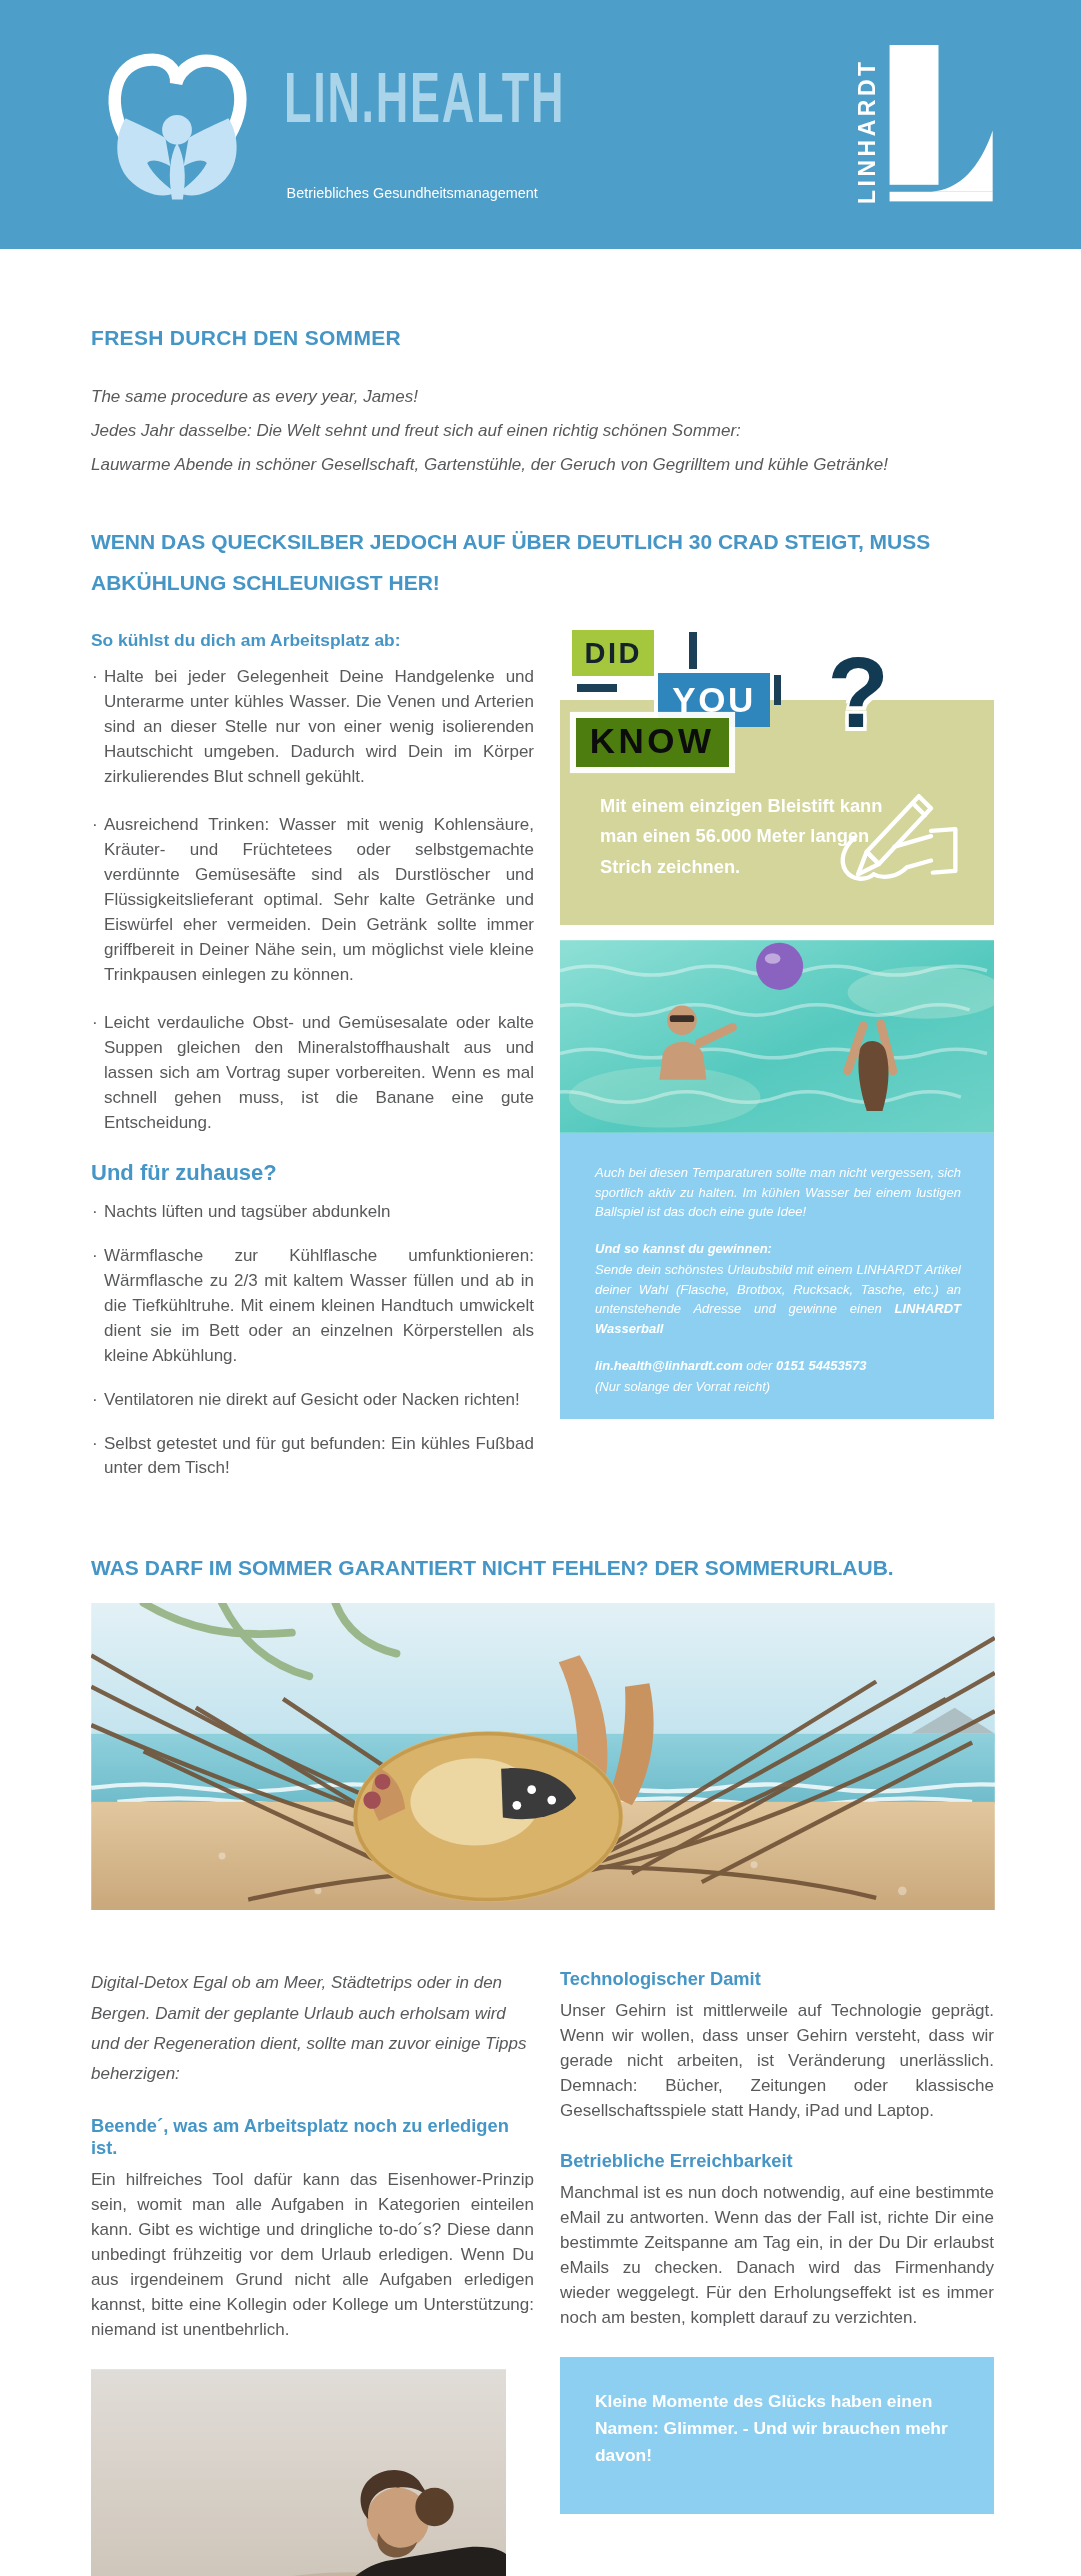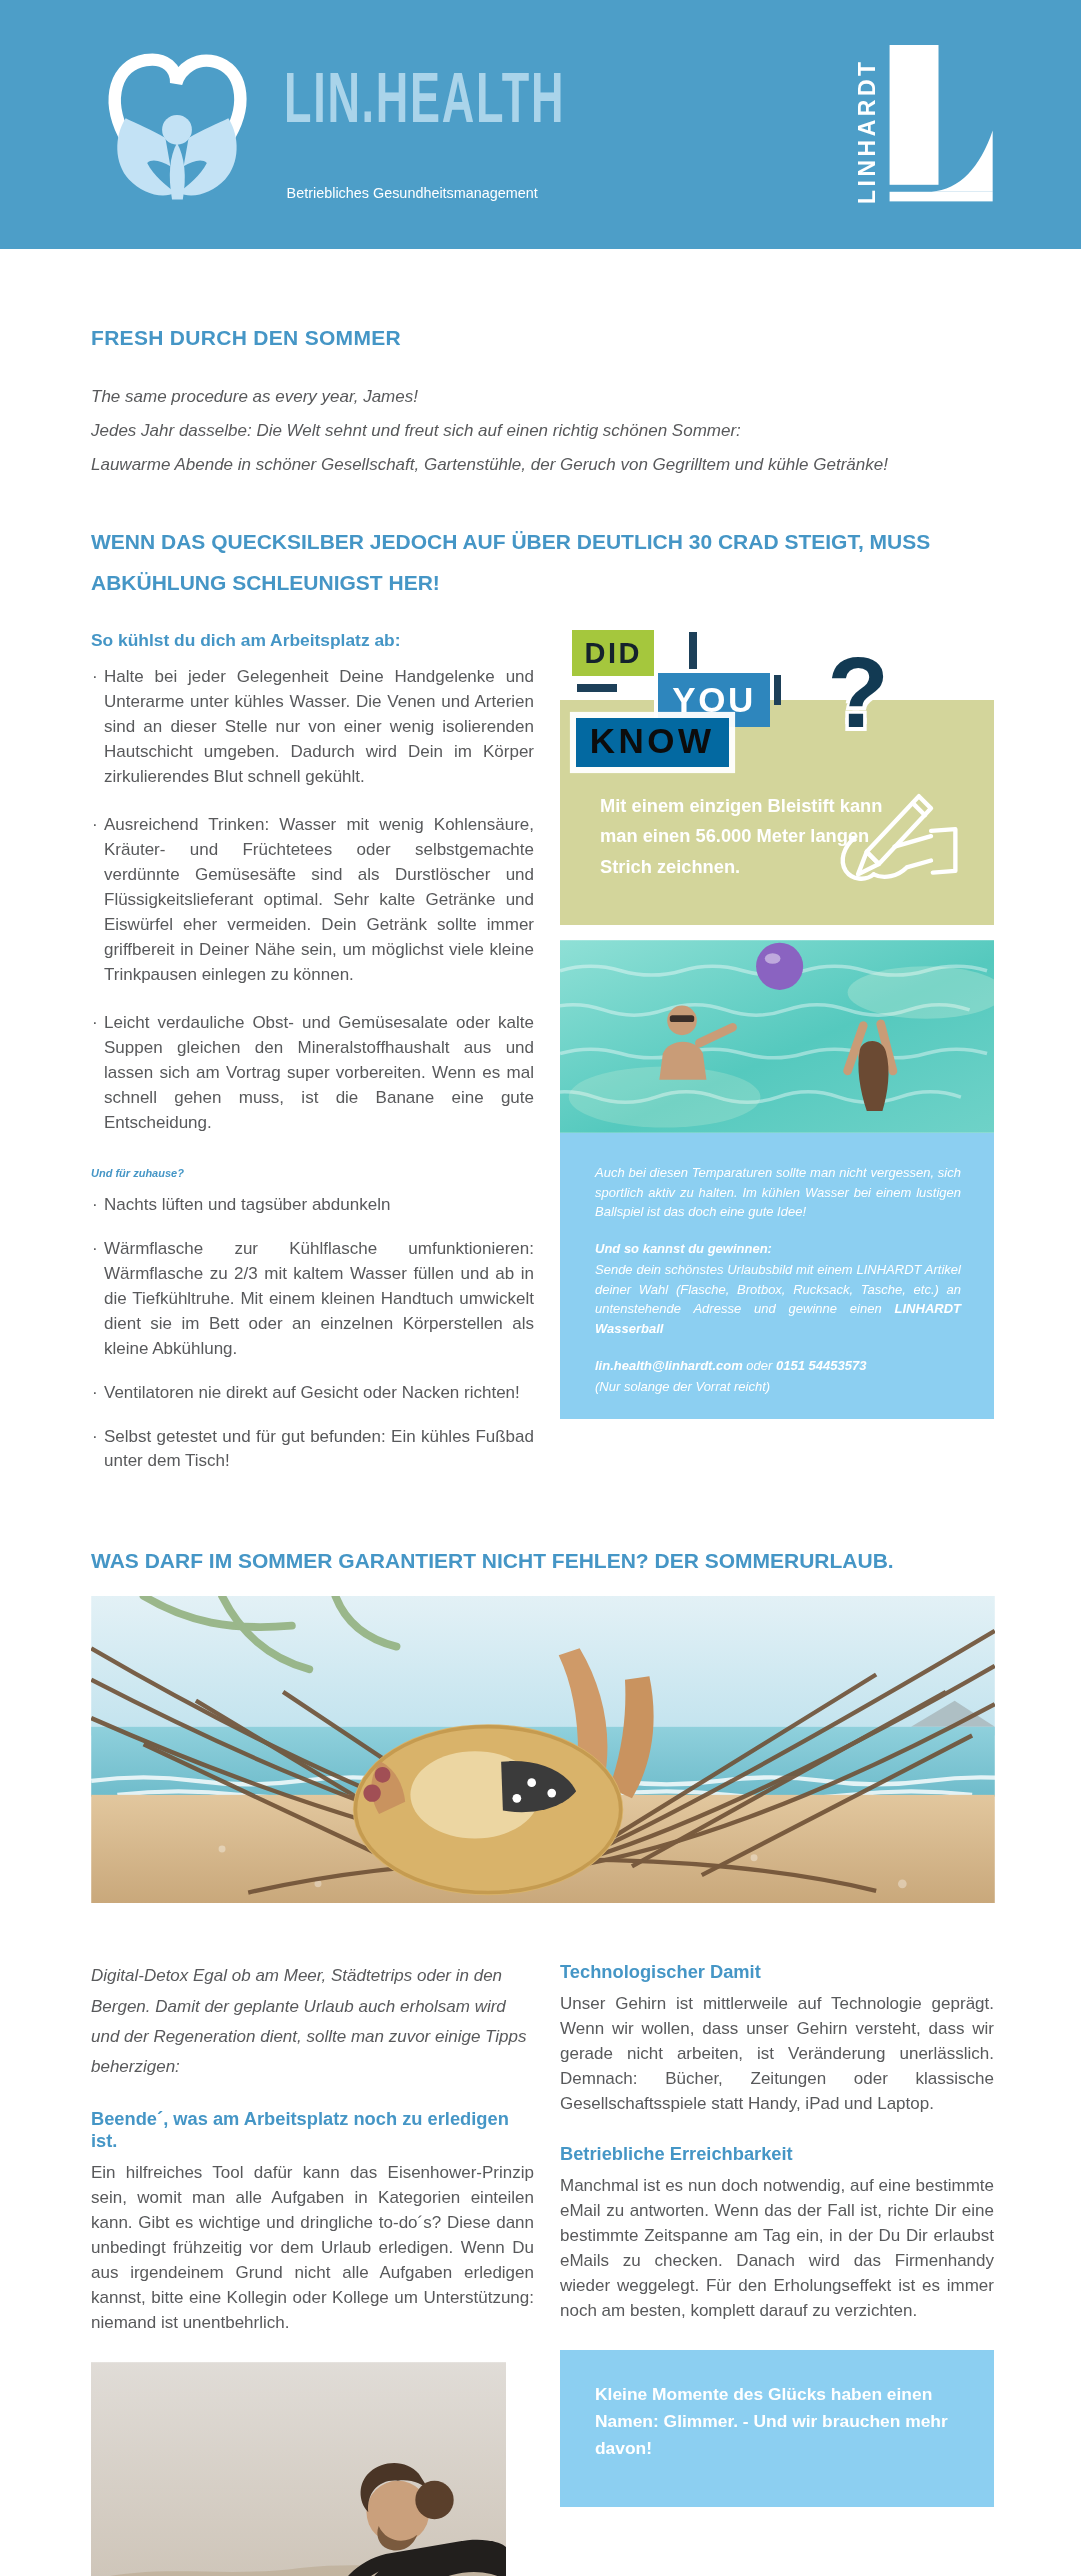--- a/index.html
+++ b/index.html
@@ -28,36 +28,36 @@
   .blue-title{color:var(--head);font-weight:700;}
   .h-main{margin:77px 0 16px;font-size:21px;letter-spacing:0.3px;}
   .intro{margin-top:30px;}
   .intro p{margin:0;font-style:italic;font-size:17px;line-height:2.0;}
   .h-heat{margin:40px 0 0;font-size:21px;line-height:1.95;max-width:881px;}
 
   .cols{display:flex;gap:26px;margin-top:26px;align-items:flex-start;}
   .col-l{width:443px;flex:none;}
   .col-r{width:434px;flex:none;}
   .sub-h{font-size:17.4px;margin:0 0 14px;}
-  .sub-h2{font-size:11px;margin:31px 0 14px;font-style:italic;}
+  .sub-h2{font-size:22px;margin:24px 0 14px;}
   .bullet{position:relative;padding-left:13px;margin:0 0 23px;font-size:17px;line-height:1.47;text-align:justify;}
   .bullet:before{content:"\00B7";position:absolute;left:0.9px;top:0;}
   .bullet.tight{margin-bottom:19px;}
 
   
   .dyk-badge{position:relative;height:138px;z-index:2;margin-left:12.2px;}
   .dyk-block{position:absolute;display:inline-block;}
   .b-did{left:0;top:0;background:var(--bgreen);color:#14222c;font-size:29px;font-weight:700;
     letter-spacing:2.6px;padding:7px 12.2px 6.1px;}
   .b-tick1{left:117px;top:2.6px;width:7.9px;height:37px;background:var(--navy);}
   .b-dash1{left:5.2px;top:54px;width:40px;height:7.9px;background:var(--navy);}
   .b-you{left:82px;top:43px;background:var(--bblue);color:#fff;font-size:35px;font-weight:600;
     letter-spacing:2.6px;padding:7px 14px;border-left:4.4px solid #fff;}
   .b-tick2{left:202px;top:45px;width:7px;height:30px;background:var(--navy);}
-  .b-know{left:3.5px;top:88px;background:#0369a1;color:#0c0c0c;font-size:35px;font-weight:800;
+  .b-know{left:3.5px;top:88px;background:#4d7c0f;color:#0c0c0c;font-size:35px;font-weight:800;
     letter-spacing:3.5px;padding:3.5px 14px 5.2px;box-shadow:0 0 0 6.1px rgba(255,255,255,.95);}
   .b-q{left:255px;top:12.2px;font-size:101px;font-weight:800;color:#123a53;line-height:1;
     text-shadow:3.5px 3.5px 0 #fff,-3.5px -3.5px 0 #fff,3.5px -3.5px 0 #fff,-3.5px 3.5px 0 #fff;}
   .fact-box{background:var(--olive);margin-top:-68px;padding:91px 26px 42px 40px;position:relative;}
   .fact-text{color:#fff;font-weight:700;font-size:18.3px;line-height:1.67;width:288px;margin:0;}
   .pencil-icon{position:absolute;right:26px;bottom:28px;width:140px;height:113px;}
 
   .pool-photo{margin-top:15.7px;height:193px;overflow:hidden;}
   .pool-photo svg,.hammock-photo svg,.man-photo svg{display:block;}
 

